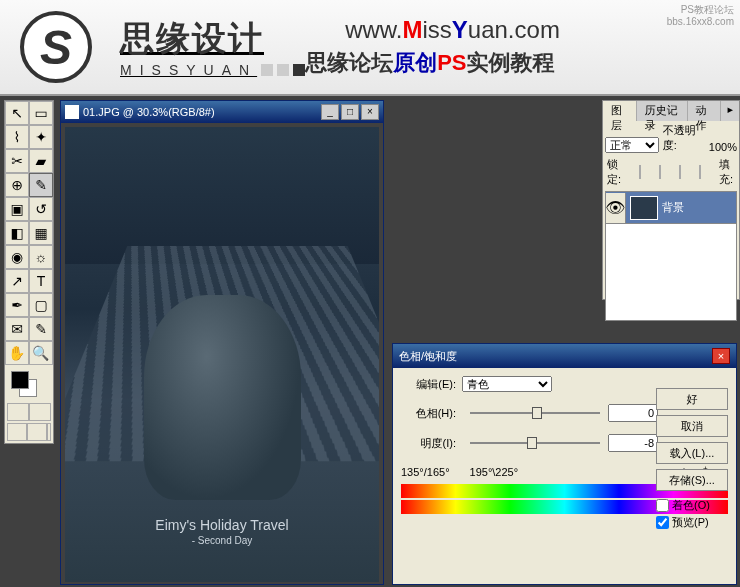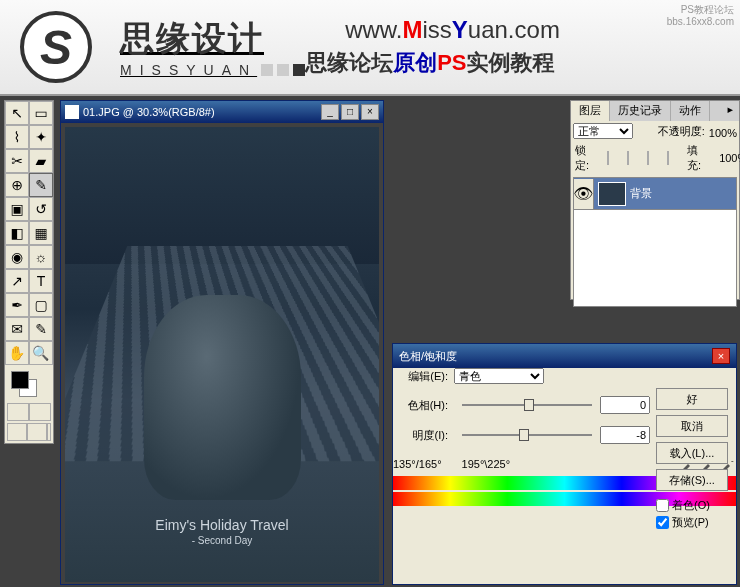--- a/index.html
+++ b/index.html
@@ -39,40 +39,40 @@
 .titlebar .ctrl { margin-left: auto; display: flex; }
 .titlebar .cbtn { width: 18px; height: 16px; background: #d0d0d0; border: 1px solid #888; margin-left: 2px; font-size: 10px; text-align: center; line-height: 14px; cursor: pointer; color: #000; }
 .canvas { margin: 4px; background: #fff; height: 455px; position: relative; overflow: hidden; }
 .photo { width: 100%; height: 100%; background: linear-gradient(to bottom, #1a2838 0%, #2a3a4a 20%, #1e2e3e 40%, #3a4a5a 60%, #2a3a45 100%); position: relative; }
 .sky { position: absolute; top: 0; left: 0; right: 0; height: 30%; background: linear-gradient(to bottom, #263848, #1a2838); }
 .blocks { position: absolute; top: 18%; left: 10%; right: 0; height: 50%; background: repeating-linear-gradient(75deg, #4a5a6a 0px, #4a5a6a 8px, #2a3a4a 8px, #2a3a4a 16px); transform: perspective(200px) rotateX(30deg); opacity: 0.7; }
 .figure { position: absolute; bottom: 18%; left: 25%; width: 50%; height: 45%; background: radial-gradient(ellipse at 40% 30%, #5a6a75 0%, #2a3a45 70%); border-radius: 40% 40% 20% 20%; }
 .photo-text { position: absolute; bottom: 8%; left: 0; right: 0; text-align: center; color: #ccd5dd; font-family: Georgia, serif; font-size: 14px; }
 .photo-sub { font-size: 10px; margin-top: 2px; }
 
-.layers { position: absolute; right: 0; top: 100px; width: 170px; height: 200px; background: #ece9d8; border: 1px solid #888; }
+.layers { position: absolute; right: 0; top: 100px; width: 138px; height: 200px; background: #ece9d8; border: 1px solid #888; }
 .tabs { display: flex; height: 20px; background: #d0d0d0; font-size: 11px; }
 .tab { padding: 2px 8px; border-right: 1px solid #aaa; cursor: pointer; }
 .tab.act { background: #ece9d8; }
 .tabs .arr { margin-left: auto; padding: 2px 6px; cursor: pointer; }
 .lp-ctrl { display: flex; padding: 2px; font-size: 11px; align-items: flex-end; gap: 4px; }
 .lp-ctrl select { font-size: 11px; width: 60px; }
 .lp-ctrl .op { margin-left: auto; }
 .lp-lock { display: flex; padding: 2px 4px; font-size: 11px; align-items: center; gap: 18px; }
 .lp-lock .ico2 { width: 14px; height: 14px; border: 1px solid #aaa; }
 .layer-list { background: #fff; border: 1px solid #888; margin: 2px; height: 130px; }
 .layer { display: flex; align-items: center; background: #5b7aad; color: #fff; height: 32px; border-bottom: 1px solid #888; }
 .eye { width: 20px; height: 30px; border-right: 1px solid #888; display: flex; align-items: center; justify-content: center; background: #ece9d8; color: #000; }
 .thumb { width: 28px; height: 24px; background: #2a3a4a; margin: 0 4px; border: 1px solid #fff; }
 .layer .nm { font-size: 11px; }
 
 .dialog { position: absolute; left: 392px; top: 343px; width: 345px; height: 242px; background: #ece9d8; border: 1px solid #0a246a; font-size: 11px; }
 .dlg-title { height: 22px; background: linear-gradient(to bottom, #3b6ea5, #0a246a); color: #fff; display: flex; align-items: center; padding: 12px 6px; }
 .dlg-title .x { margin-left: auto; width: 18px; height: 16px; background: #e04030; border: 1px solid #800; text-align: center; line-height: 14px; cursor: pointer; font-family: Arial; }
-.dlg-body { padding: 0; position: relative; height: 218px; }
+.dlg-body { padding: 8px; position: relative; height: 218px; }
 .dlg-row { display: flex; align-items: center; margin-bottom: 12px; }
 .dlg-row label { width: 55px; text-align: right; margin-right: 6px; }
 .dlg-row select { width: 90px; font-size: 11px; }
 .dlg-row input[type=text] { width: 50px; font-size: 11px; text-align: right; padding: 1px 2px; }
 .slider { width: 130px; height: 14px; margin: 0 8px; position: relative; }
 .slider .track { position: absolute; top: 6px; left: 0; right: 0; height: 2px; background: #888; }
 .slider .thumb2 { position: absolute; top: 1px; width: 10px; height: 12px; background: #ece9d8; border: 1px solid #555; }
 .btns { position: absolute; right: 8px; top: 20px; width: 72px; }
 .btns button { width: 100%; height: 22px; margin-bottom: 5px; font-size: 11px; background: #ece9d8; border: 1px solid #888; cursor: pointer; }
 .chk { display: flex; align-items: center; margin-top: 2px; }

